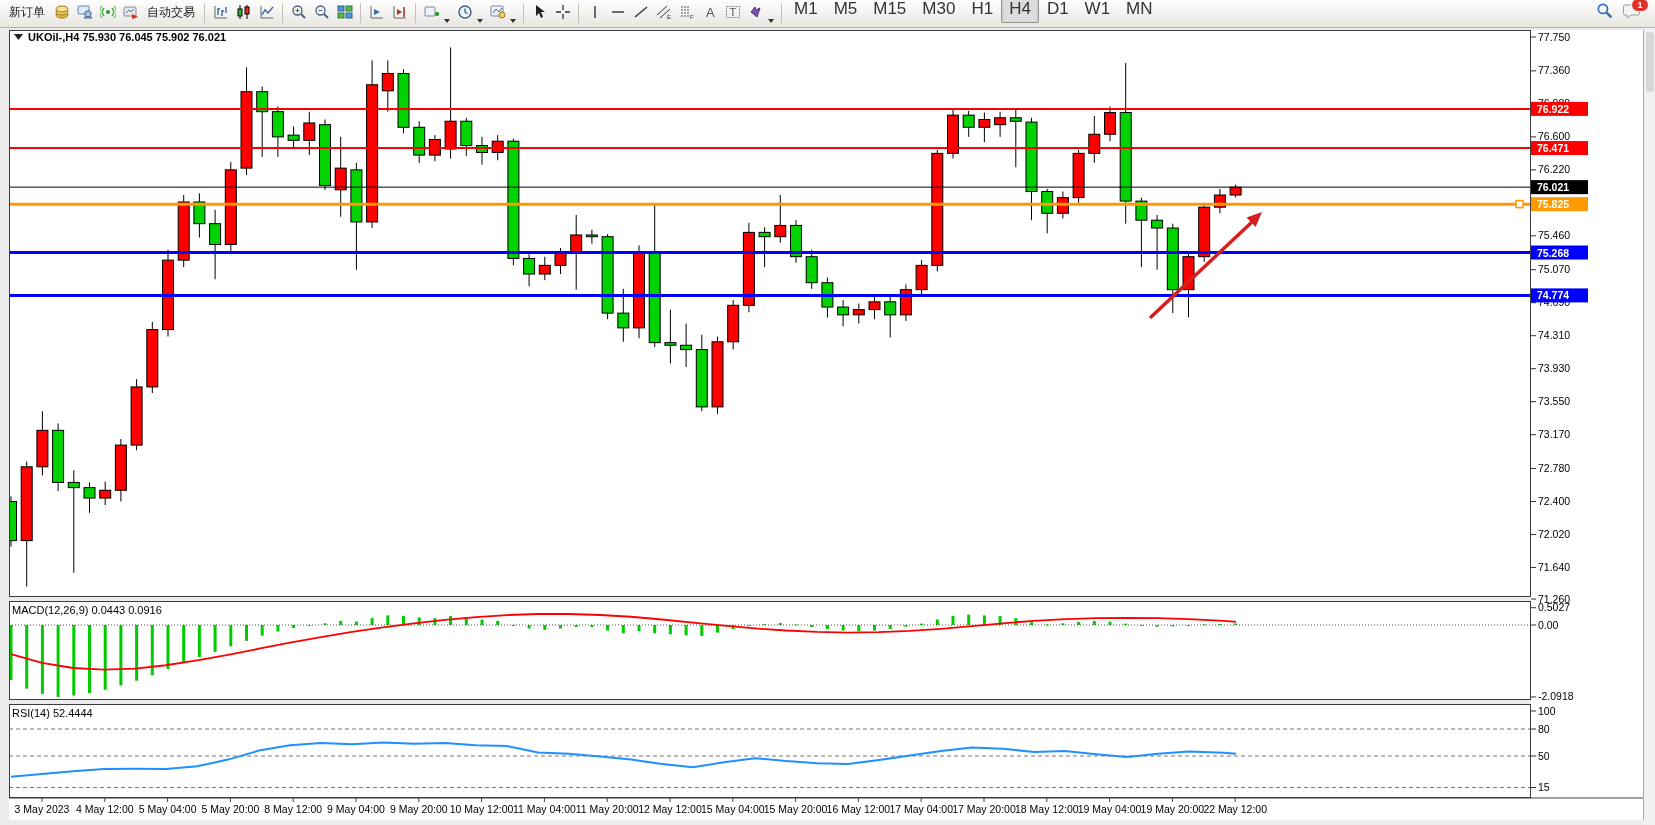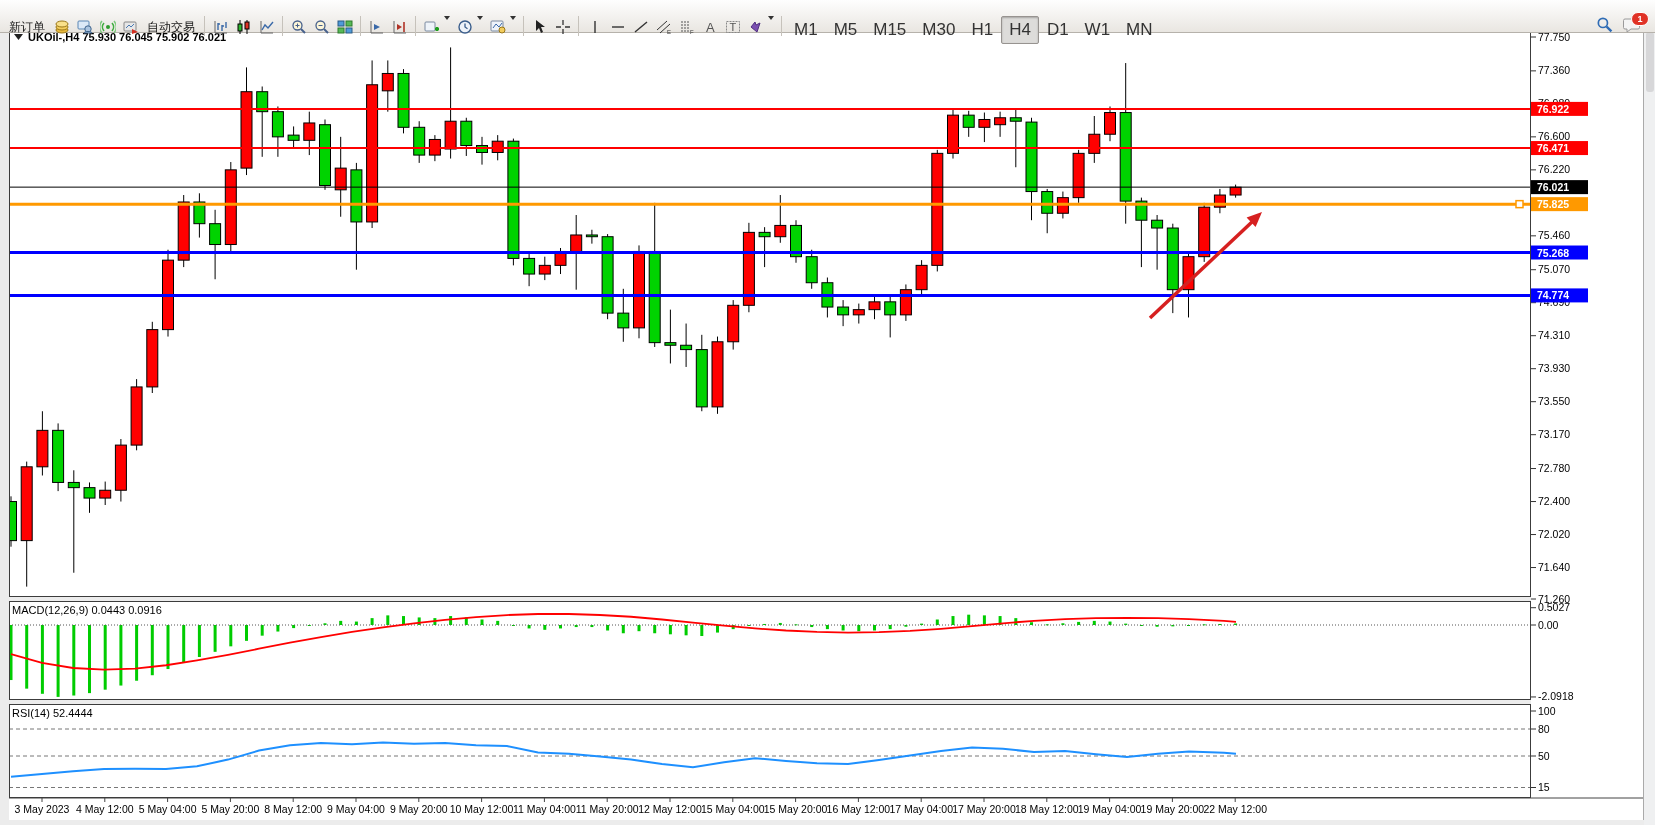--- a/index.html
+++ b/index.html
@@ -1,17 +1,17 @@
 <!DOCTYPE html>
 <html><head>
 <meta charset="utf-8">
 <style>
   html,body{margin:0;padding:0}
   body{width:1655px;height:825px;overflow:hidden;background:#ececec;font-family:"Liberation Sans",sans-serif;position:relative}
-  #toolbar{position:absolute;top:0;left:0;width:100%;height:28px;background:linear-gradient(#fefefe,#e9e6e1);border-bottom:1px solid #b6b2ab;display:flex;align-items:flex-start;padding:16px 4px;box-sizing:border-box;z-index:10}
+  #toolbar{position:absolute;top:0;left:0;width:100%;height:28px;background:linear-gradient(#fefefe,#e9e6e1);border-bottom:1px solid #b6b2ab;display:flex;align-items:flex-end;padding:4px 4px;box-sizing:border-box;z-index:10}
   .tb{width:23px;height:22px;display:inline-flex;align-items:center;justify-content:center;border-radius:2px;flex:0 0 auto}
   .txtbtn{font-size:12px;color:#1a1a1a;height:22px;display:inline-flex;align-items:center;padding:0 5px;white-space:nowrap}
   .sep{width:1px;height:20px;background:#c6c2bb;margin:0 4px;flex:0 0 auto}
   .caret{width:0;height:0;border-left:3px solid transparent;border-right:3px solid transparent;border-top:4px solid #333;margin:0 3px 0 1px;flex:0 0 auto}
   .tf{font-size:17px;color:#333;padding:3px 7px;border:1px solid transparent;border-radius:2px;flex:0 0 auto}
   .tf.active{background:#dddcda;border-color:#979390;box-shadow:inset 0 1px 2px rgba(0,0,0,.25)}
   .right{margin-left:auto;display:flex;align-items:center;gap:10px;padding-right:10px}
   .chat{position:relative}
   .badge{position:absolute;top:-5px;right:-8px;background:#e03226;color:#fff;border-radius:8px;font-size:9px;min-width:8px;text-align:center;padding:1px 4px;font-weight:bold;border:1px solid #fff}
   #chart-svg{position:absolute;top:0;left:0;z-index:1}

